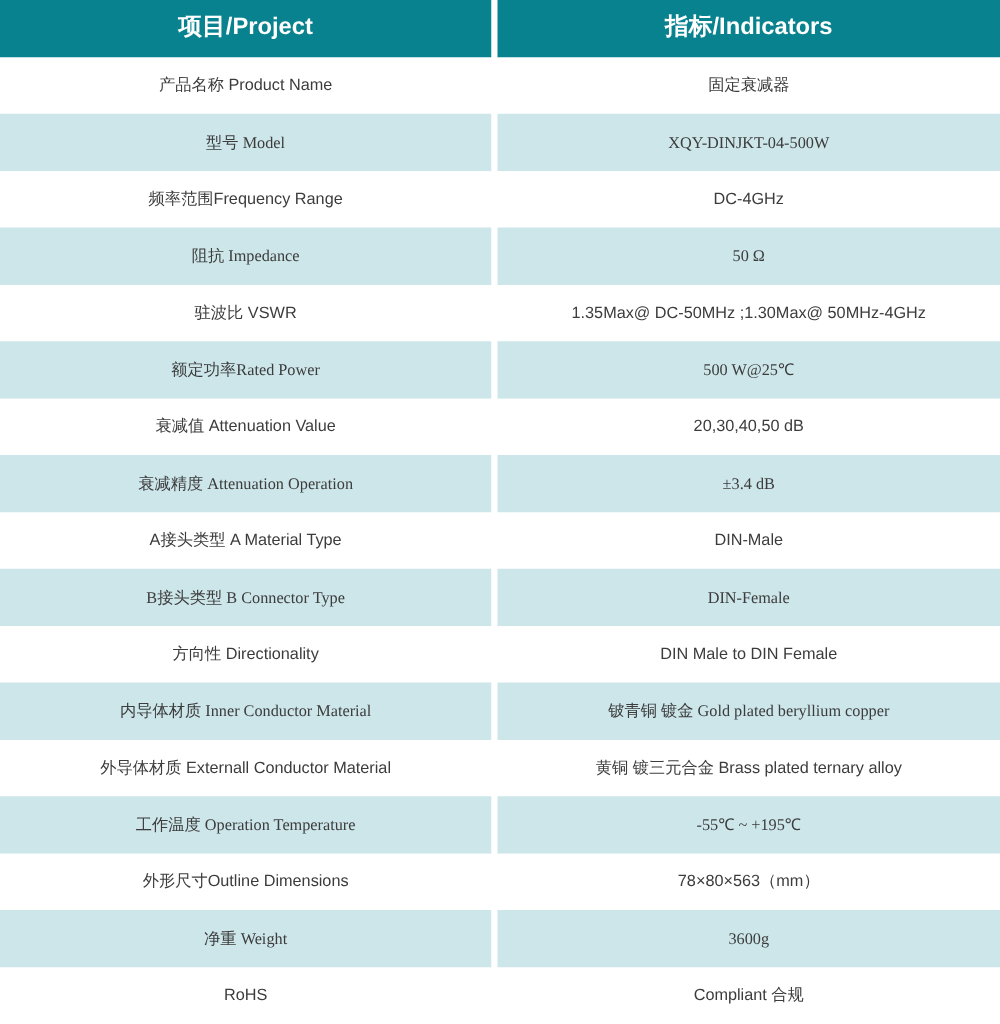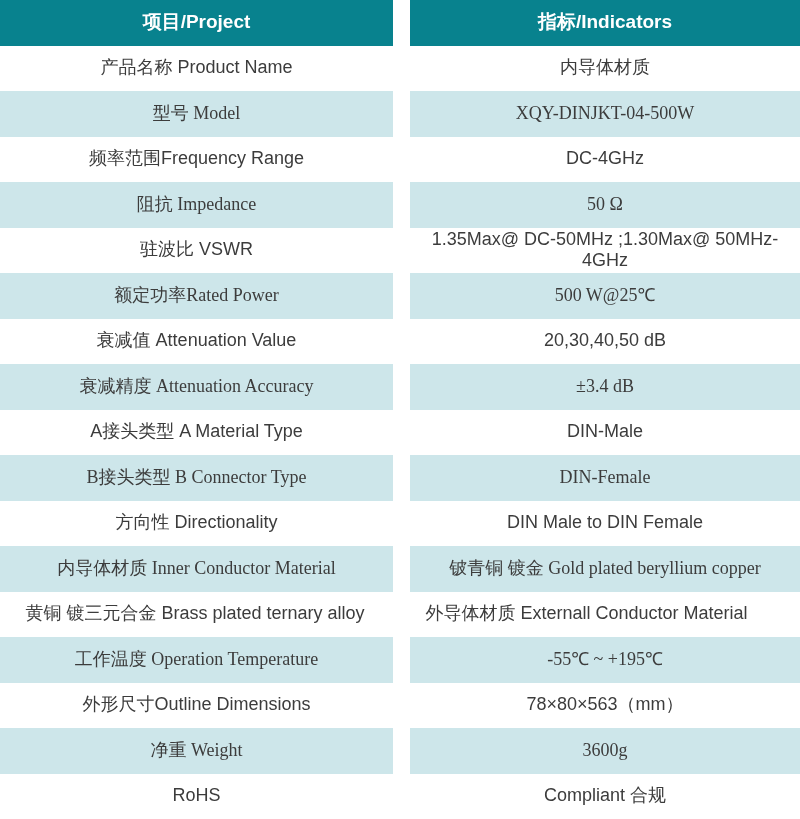--- a/index.html
+++ b/index.html
@@ -14,25 +14,25 @@
     display: flex;
     height: 45.5px;
     box-sizing: border-box;
   }
   .cell {
     display: flex;
     align-items: center;
     justify-content: center;
     text-align: center;
     box-sizing: border-box;
-    font-size: 18px;
+    font-size: 13px;
     line-height: 1.2;
     padding: 0 6px;
   }
-  .cell.left  { width: 393px; margin-right: 17px; }
+  .cell.left  { width: 393px; margin-right: 5px; }
   .cell.right { flex: 1; }
   .row.header .cell {
     background: #08828e;
     color: #ffffff;
     font-weight: bold;
     font-size: 19px;
   }
   .row.cyan  .cell { background: #cde6ea; font-family: Liberation Serif, serif; }
   .row.white .cell { background: #ffffff; }
 </style>
@@ -41,21 +41,21 @@
 
 <div class="spec-table">
 
   <div class="row header">
     <div class="cell left">项目/Project</div>
     <div class="cell right">指标/Indicators</div>
   </div>
 
   <div class="row white">
     <div class="cell left">产品名称 Product Name</div>
-    <div class="cell right">内导体材质</div>
+    <div class="cell right">固定衰减器</div>
   </div>
 
   <div class="row cyan">
     <div class="cell left">型号 Model</div>
     <div class="cell right">XQY-DINJKT-04-500W</div>
   </div>
 
   <div class="row white">
     <div class="cell left">频率范围Frequency Range</div>
     <div class="cell right">DC-4GHz</div>
@@ -75,21 +75,21 @@
     <div class="cell left">额定功率Rated Power</div>
     <div class="cell right">500 W@25℃</div>
   </div>
 
   <div class="row white">
     <div class="cell left">衰减值 Attenuation Value</div>
     <div class="cell right">20,30,40,50 dB</div>
   </div>
 
   <div class="row cyan">
-    <div class="cell left">衰减精度 Attenuation Accuracy</div>
+    <div class="cell left">衰减精度 Attenuation Operation</div>
     <div class="cell right">±3.4 dB</div>
   </div>
 
   <div class="row white">
     <div class="cell left">A接头类型 A Material Type</div>
     <div class="cell right">DIN-Male</div>
   </div>
 
   <div class="row cyan">
     <div class="cell left">B接头类型 B Connector Type</div>
@@ -100,22 +100,22 @@
     <div class="cell left">方向性 Directionality</div>
     <div class="cell right">DIN Male to DIN Female</div>
   </div>
 
   <div class="row cyan">
     <div class="cell left">内导体材质 Inner Conductor Material</div>
     <div class="cell right">铍青铜 镀金 Gold plated beryllium copper</div>
   </div>
 
   <div class="row white">
+    <div class="cell left">外导体材质 Externall Conductor Material</div>
     <div class="cell right">黄铜 镀三元合金 Brass plated ternary alloy</div>
-    <div class="cell left">外导体材质 Externall Conductor Material</div>
   </div>
 
   <div class="row cyan">
     <div class="cell left">工作温度 Operation Temperature</div>
     <div class="cell right">-55℃ ~ +195℃</div>
   </div>
 
   <div class="row white">
     <div class="cell left">外形尺寸Outline Dimensions</div>
     <div class="cell right">78×80×563（mm）</div>

